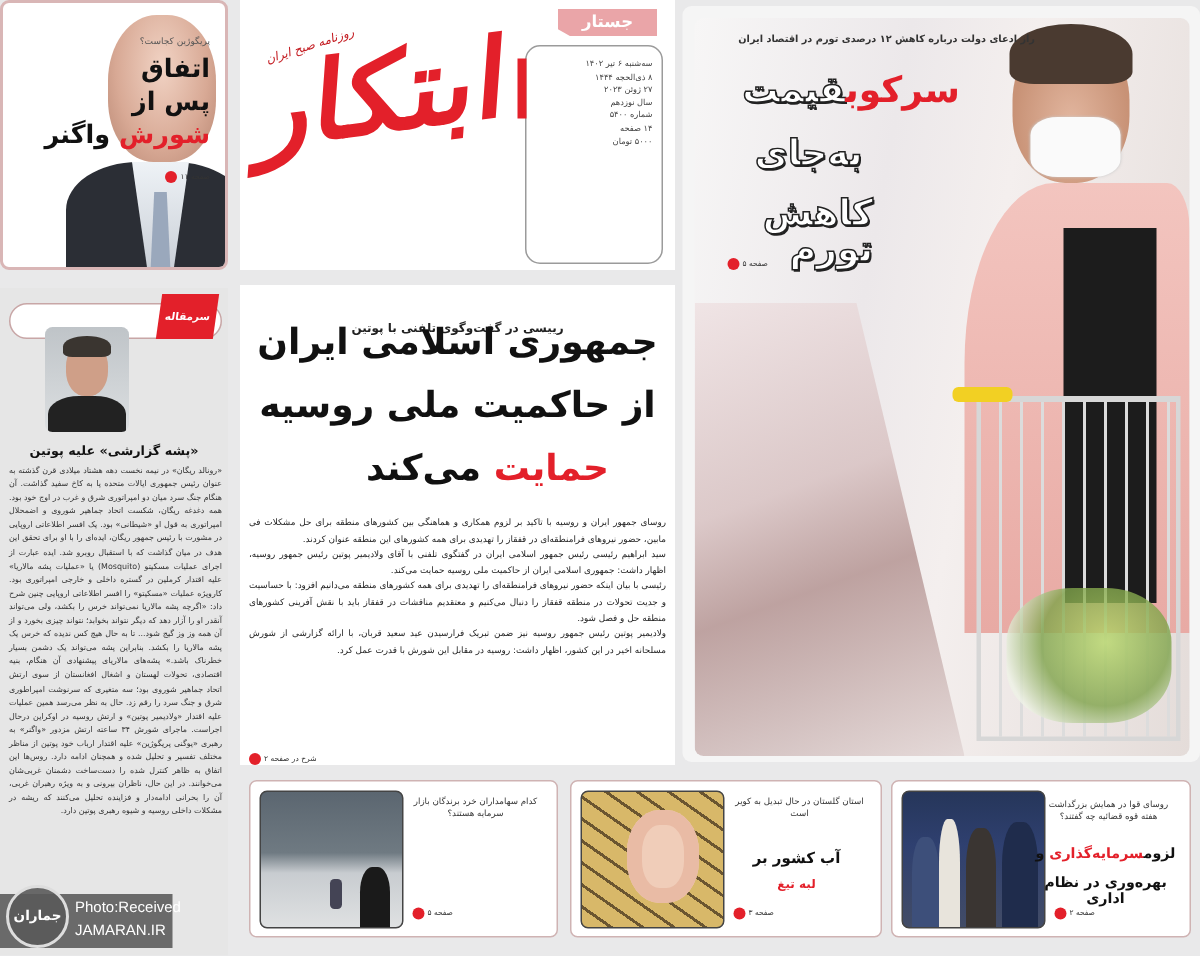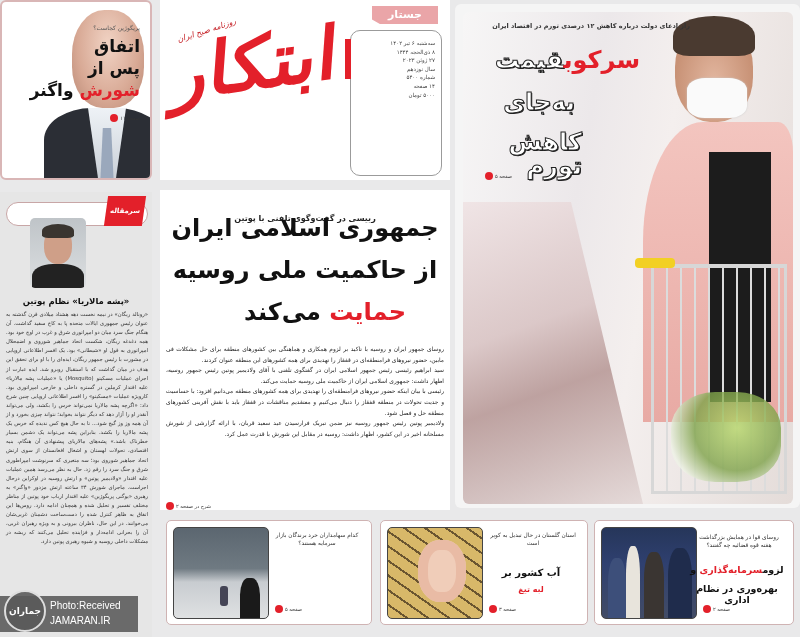--- a/index.html
+++ b/index.html
@@ -101,21 +101,21 @@
   #teaser-water .sub { position: absolute; right: 8px; width: 96px; top: 64px; text-align: center; font-size: 8px; font-weight: bold; color: #e3202a; }
 
   #teaser-judiciary { left: 594px; width: 200px; }
   #teaser-judiciary .pic { background: linear-gradient(180deg,#26365a 0%,#2f4070 40%,#424c66 100%); }
   #teaser-judiciary .pic .fig { position: absolute; bottom: 0; width: 18px; border-radius: 40% 40% 0 0; }
   #teaser-judiciary .kicker { top: 12px; }
   #teaser-judiciary .title { top: 44px; font-size: 9.5px; }
   #teaser-judiciary .title2 { position: absolute; right: 8px; width: 96px; top: 62px; text-align: center; font-size: 9.5px; font-weight: bold; color: #111; }
 
   
-  #watermark { left: 0; top: 596px; width: 138px; height: 36px; background: rgba(70,70,70,0.78); }
+  #watermark { left: 0; top: 596px; width: 115px; height: 36px; background: rgba(70,70,70,0.78); }
   #watermark-logo { position: absolute; left: 4px; top: -6px; width: 42px; height: 42px; border-radius: 50%; border: 2px solid #ddd; background: rgba(90,90,90,0.9); color: #fff; font-size: 9px; font-weight: bold; display: flex; align-items: center; justify-content: center; }
   #watermark-line1 { position: absolute; left: 50px; top: 4px; font-size: 10px; color: #fff; direction: ltr; font-family: "Liberation Sans", sans-serif; }
   #watermark-line2 { position: absolute; left: 50px; top: 19px; font-size: 10px; color: #fff; direction: ltr; font-family: Liberation Sans, sans-serif; }
 </style>
 </head>
 <body>
 
 <div id="russia-box" class="abs">
   <div id="russia-photo">
     <div class="suit"></div>
@@ -180,21 +180,21 @@
 <div id="editorial" class="abs">
   <div id="editorial-band">
     <div id="editorial-author">جلال خوش‌چهره</div>
   </div>
   <div id="editorial-tag">سرمقاله</div>
   <div id="author-photo">
     <div class="body"></div>
       <div class="face"></div>
       <div class="hair"></div>
   </div>
-  <div id="editorial-title">«پشه مالاریا» نظام پوتین</div>
+  <div id="editorial-title">«پشه گزارشی» علیه پوتین</div>
   <div id="editorial-body">«رونالد ریگان» در نیمه نخست دهه هشتاد میلادی قرن گذشته به عنوان رئیس جمهوری ایالات متحده پا به کاخ سفید گذاشت. آن هنگام جنگ سرد میان دو امپراتوری شرق و غرب در اوج خود بود. همه دغدغه ریگان، شکست اتحاد جماهیر شوروی و اضمحلال امپراتوری به قول او «شیطانی» بود. یک افسر اطلاعاتی اروپایی در مشورت با رئیس جمهور ریگان، ایده‌ای را با او برای تحقق این هدف در میان گذاشت که با استقبال روبرو شد. ایده عبارت از اجرای عملیات مسکیتو (Mosquito) یا «عملیات پشه مالاریا» علیه اقتدار کرملین در گستره داخلی و خارجی امپراتوری بود. کارویژه عملیات «مسکیتو» را افسر اطلاعاتی اروپایی چنین شرح داد: «اگرچه پشه مالاریا نمی‌تواند خرس را بکشد، ولی می‌تواند آنقدر او را آزار دهد که دیگر نتواند بخوابد؛ نتواند چیزی بخورد و از آن همه وز وز گیج شود... تا به حال هیچ کس ندیده که خرس یک پشه مالاریا را بکشد. بنابراین پشه می‌تواند یک دشمن بسیار خطرناک باشد.» پشه‌های مالاریای پیشنهادی آن هنگام، بنیه اقتصادی، تحولات لهستان و اشغال افغانستان از سوی ارتش اتحاد جماهیر شوروی بود؛ سه متغیری که سرنوشت امپراطوری شرق و جنگ سرد را رقم زد. حال به نظر می‌رسد همین عملیات علیه اقتدار «ولادیمیر پوتین» و ارتش روسیه در اوکراین درحال اجراست. ماجرای شورش ۳۴ ساعته ارتش مزدور «واگنر» به رهبری «یوگنی پریگوژین» علیه اقتدار ارباب خود پوتین از مناظر مختلف تفسیر و تحلیل شده و همچنان ادامه دارد. روس‌ها این اتفاق به ظاهر کنترل شده را دست‌ساخت دشمنان غربی‌شان می‌خوانند. در این حال، ناظران بیرونی و به ویژه رهبران غربی، آن را بحرانی ادامه‌دار و فزاینده تحلیل می‌کنند که ریشه در مشکلات داخلی روسیه و شیوه رهبری پوتین دارد.</div>
 </div>
 
 <div id="lead" class="abs">
   <div id="lead-kicker">رییسی در گفت‌وگوی تلفنی با پوتین</div>
   <div id="lead-line1" class="lead-line">جمهوری اسلامی ایران</div>
   <div id="lead-line2" class="lead-line">از حاکمیت ملی روسیه</div>
   <div id="lead-line3" class="lead-line">
     <span class="red">حمایت</span>
     <span>می‌کند</span>

